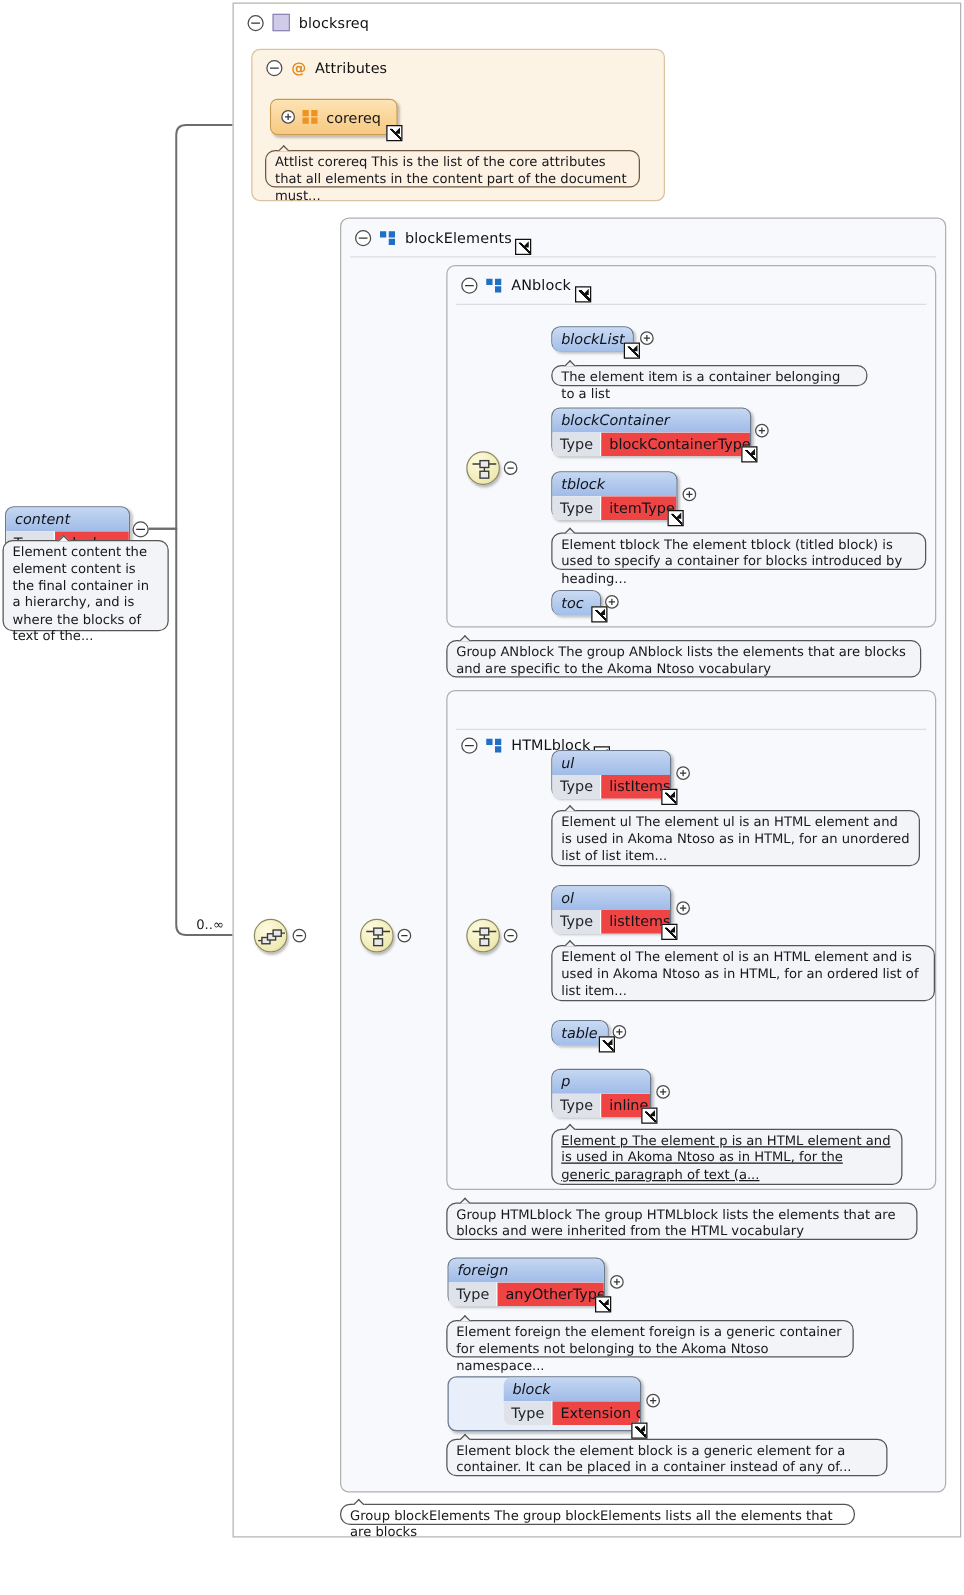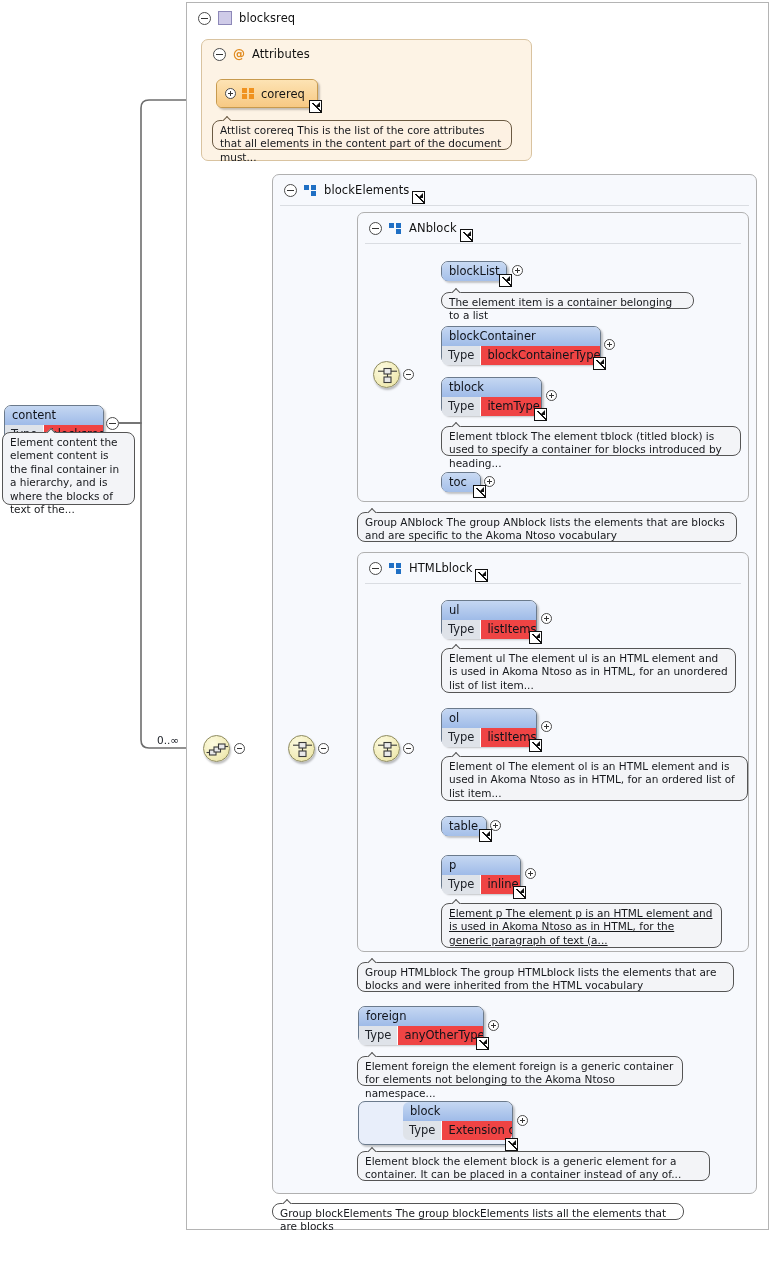--- a/index.html
+++ b/index.html
@@ -95,20 +95,21 @@
   .node .nm{
     box-sizing:border-box;
     height:19px;
     line-height:18px;
     padding:0 7px;
     font-size:11.5px;
     color:#10131a;
     border-radius:6px 6px 0 0;
     background:linear-gradient(#c5d7f2,#9fbbe8);
     white-space:nowrap;
+    font-style:italic;
   }
   .node.simple .nm{border-radius:6px;background:linear-gradient(#c9daf3,#a4bfe9);}
   .node .tyrow{
     display:flex;
     height:19px;
     align-items:stretch;
     border-radius:0 0 6px 6px;
     overflow:hidden;
     background:#eceff3;
   }
@@ -350,21 +351,21 @@
       </span>
   </div>
   <span class="pm small plus" style="position:absolute;left:484px;top:476px;"></span>
 
   <div class="doc" style="left:357px;top:512px;width:380px;height:30px;">
     <span class="tip" style="left:8px;"></span>
     <span>Group ANblock The group ANblock lists the elements that are blocks and are specific to the Akoma Ntoso vocabulary</span>
   </div>
 
   <div class="frame bluish" style="left:357px;top:552px;width:392px;height:400px;"></div>
-  <div class="frame-head" style="left:361px;top:554px;width:240px;">
+  <div class="frame-head" style="left:361px;top:582px;width:240px;">
     <span class="pm"></span>
     <span class="gicon">
         <i></i>
         <i></i>
         <i></i>
       </span>
     <span class="frame-title">HTMLblock</span>
     <span class="xref" style="position:relative;margin-left:-4px;top:7px;">
         <i></i>
       </span>

